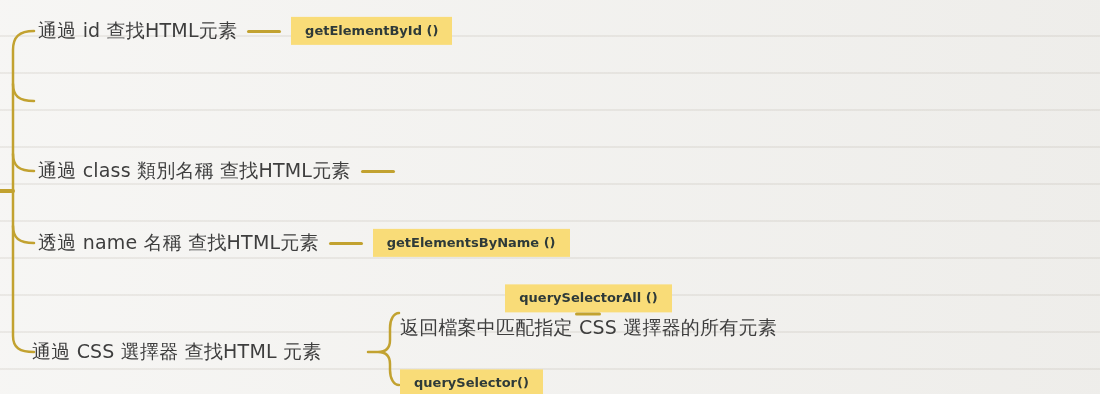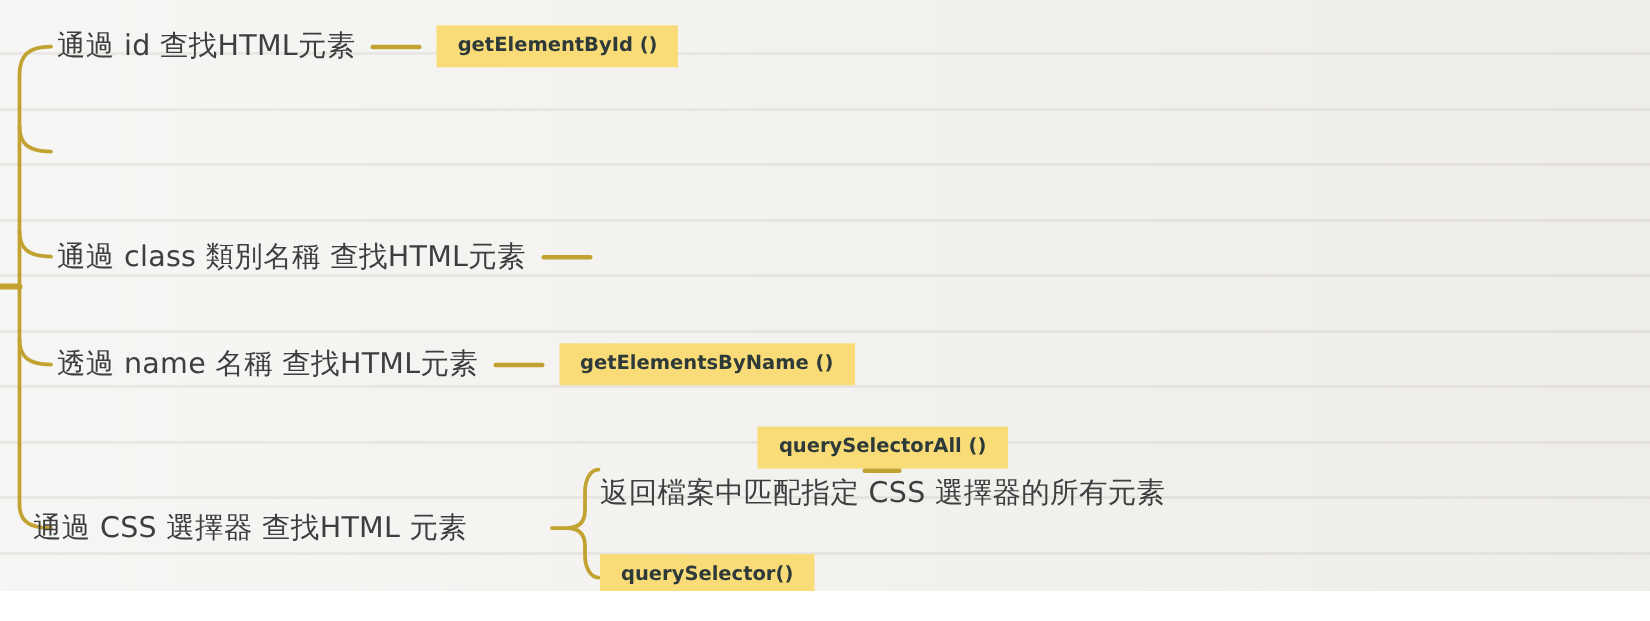--- a/index.html
+++ b/index.html
@@ -69,21 +69,21 @@
     <span class="topic-label">通過 class 類別名稱 查找HTML元素</span>
     <span class="dash"></span>
   </div>
 
   <div class="row" style="left:38px;top:243px;">
     <span class="topic-label">透過 name 名稱 查找HTML元素</span>
     <span class="dash"></span>
     <span class="method-node">getElementsByName ()</span>
   </div>
 
-  <div class="row" style="left:22px;top:352px;">
+  <div class="row" style="left:32px;top:352px;">
     <span class="topic-label">通過 CSS 選擇器 查找HTML 元素</span>
   </div>
 
   <div class="row" style="left:400px;top:313px;flex-direction:column;">
     <span class="method-node">querySelectorAll ()</span>
     <span class="dash short"></span>
     <span class="desc-label">返回檔案中匹配指定 CSS 選擇器的所有元素</span>
   </div>
 
   <div class="row" style="left:400px;top:385px;flex-direction:column;">

